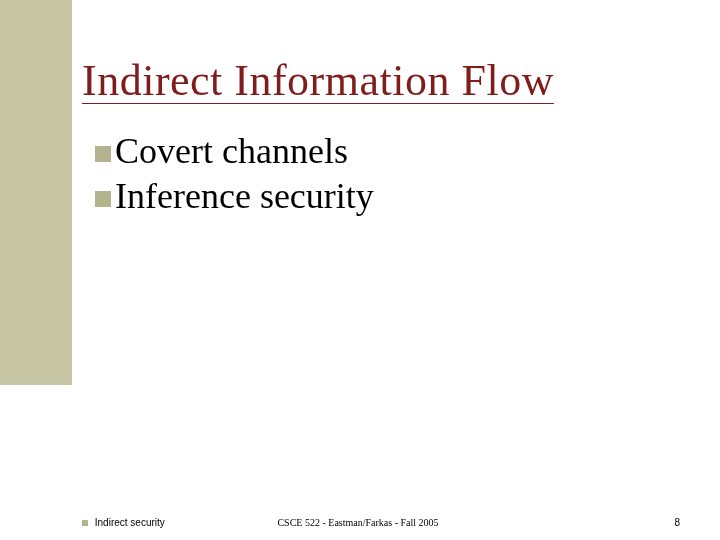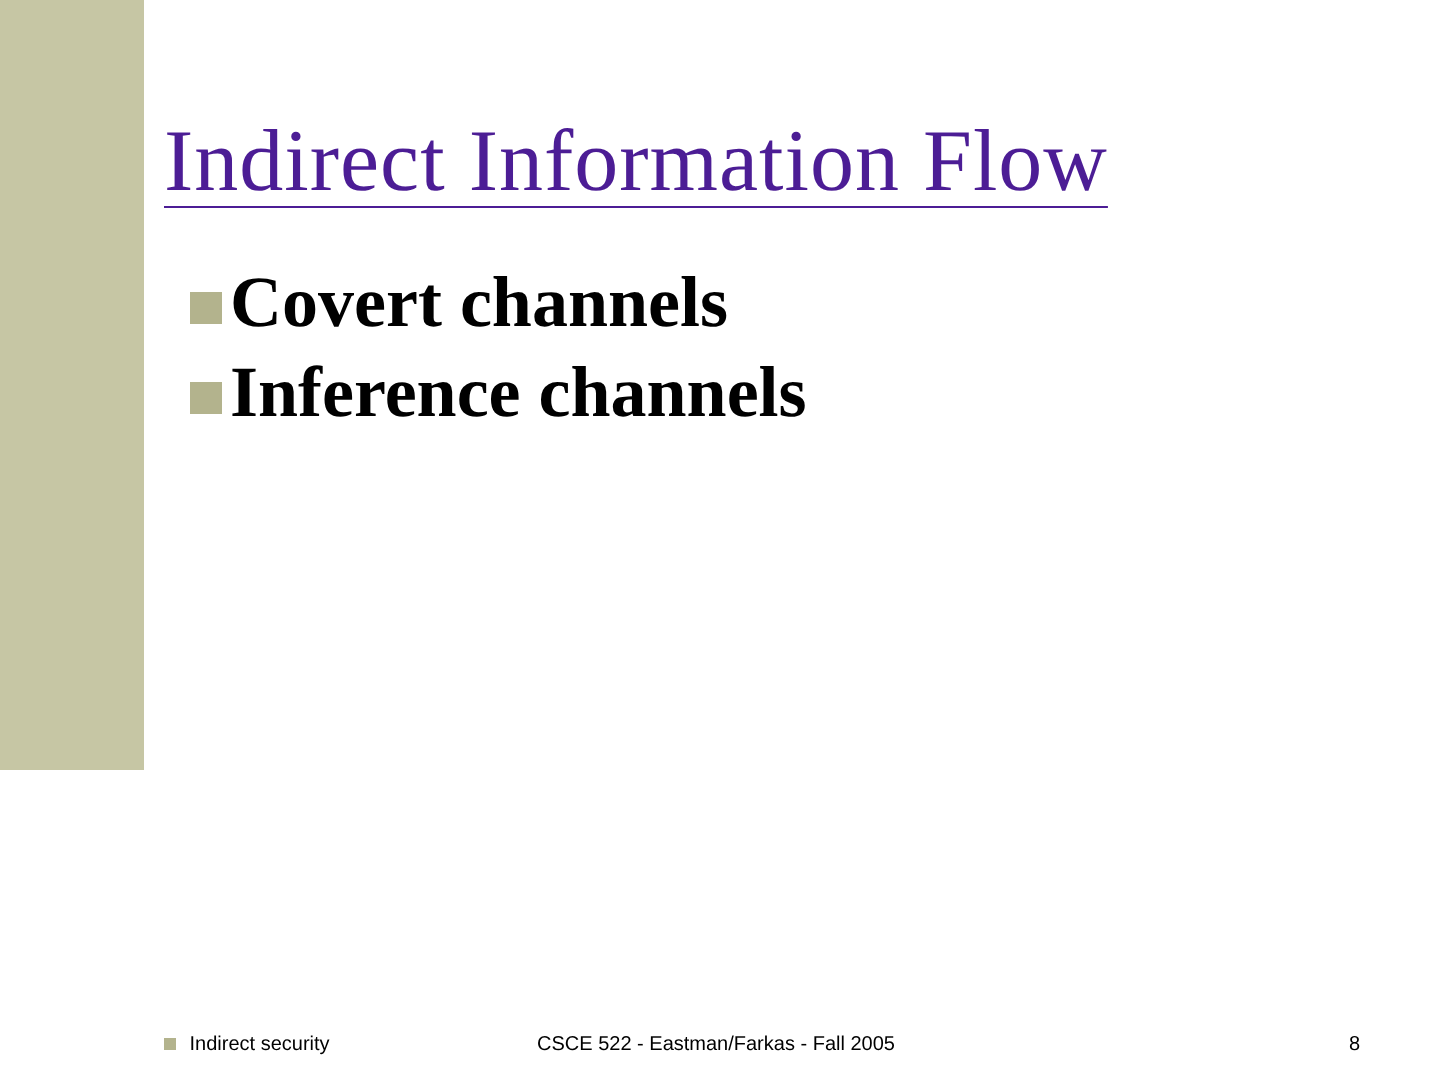--- a/index.html
+++ b/index.html
@@ -24,21 +24,21 @@
     background: #c6c6a4;
   }
   .title-area {
     position: absolute;
     left: 82px;
     top: 55px;
     width: 605px;
   }
   .title {
     font-size: 44px;
-    color: #4c1d95;
+    color: #7f1d1d;
     text-decoration: underline;
     text-underline-offset: 8px;
     text-decoration-thickness: 1px;
     letter-spacing: 0.5px;
   }
   .body-area {
     position: absolute;
     left: 95px;
     top: 130px;
     width: 560px;
@@ -54,21 +54,20 @@
     background: #b3b38d;
     margin-right: 4px;
     flex-shrink: 0;
     position: relative;
     top: 2px;
   }
   .bullet-text {
     font-size: 36px;
     color: #000000;
     line-height: 1.2;
-    font-weight: bold;
   }
   .footer {
     position: absolute;
     left: 0;
     bottom: 18px;
     width: 720px;
     display: flex;
     align-items: center;
     font-family: Arial, Helvetica, sans-serif;
     font-size: 10px;
@@ -84,20 +83,21 @@
     height: 6px;
     background: #b3b38d;
     margin-right: 4px;
     vertical-align: middle;
   }
   .footer-center {
     position: absolute;
     left: 0;
     width: 716px;
     text-align: center;
+    font-family: Liberation Serif, serif;
   }
   .footer-right {
     position: absolute;
     right: 40px;
   }
 </style>
 </head>
 <body>
 
 <div class="sidebar"></div>
@@ -106,21 +106,21 @@
   <div class="title">Indirect Information Flow</div>
 </div>
 
 <div class="body-area">
   <div class="bullet-row">
     <div class="bullet"></div>
     <div class="bullet-text">Covert channels</div>
   </div>
   <div class="bullet-row">
     <div class="bullet"></div>
-    <div class="bullet-text">Inference channels</div>
+    <div class="bullet-text">Inference security</div>
   </div>
 </div>
 
 <div class="footer">
   <div class="footer-left">
     <span class="fbullet"></span>
     <span>Indirect security</span>
   </div>
   <div class="footer-center">CSCE 522 - Eastman/Farkas - Fall 2005</div>
   <div class="footer-right">8</div>

